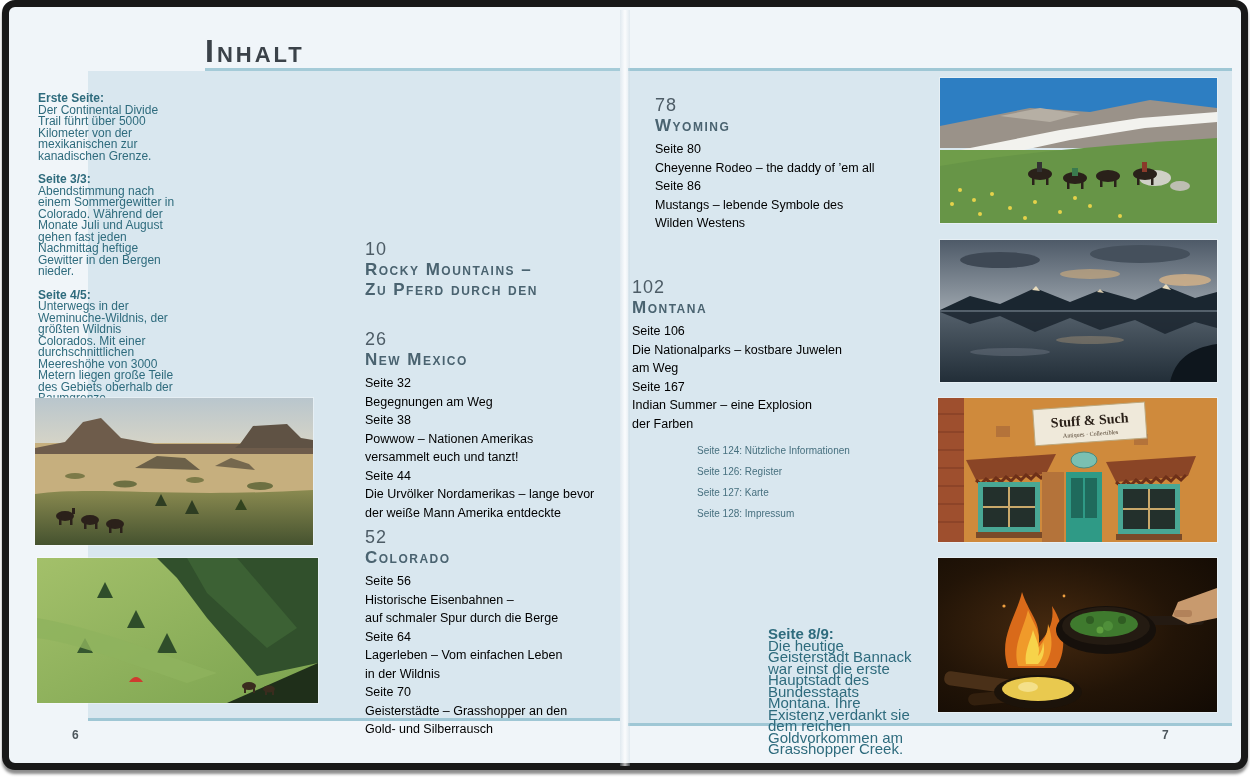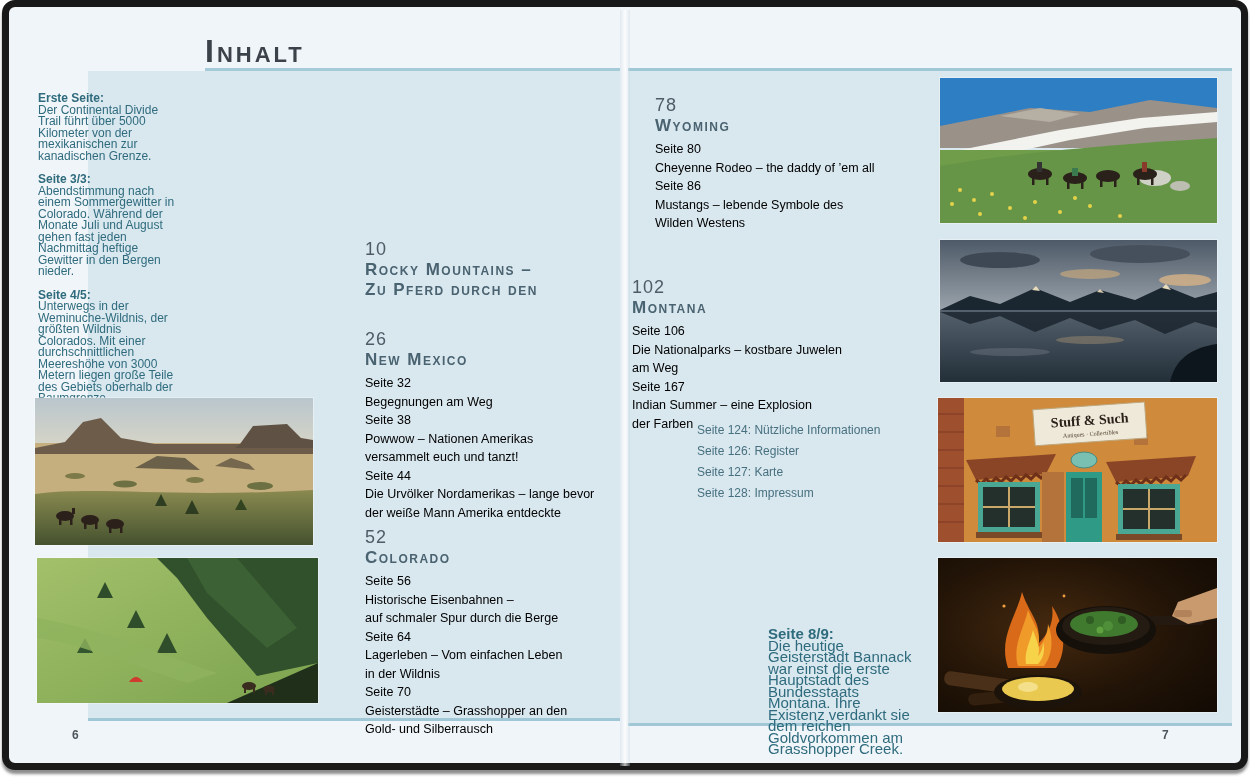--- a/index.html
+++ b/index.html
@@ -19,21 +19,21 @@
   .margin-col{position:absolute;left:38px;top:84px;width:138px;color:#2e6b7d;
               font-size:12px;line-height:11.5px;margin-top:9px;}
   .margin-block{margin-bottom:12px;}
   .margin-head{font-weight:bold;}
   .chapter{position:absolute;display:flex;flex-direction:column;}
   .ch-num{width:42px;font-size:18px;color:#4d5c66;letter-spacing:1px;flex:none;padding-top:1px;}
   .ch-body{flex:1;}
   .ch-title{font-variant:small-caps;font-weight:bold;font-size:17px;line-height:20px;
             letter-spacing:1.5px;color:#4a6370;}
   .ch-entries{margin-top:4px;font-size:12.5px;line-height:18.5px;color:#000000;}
-  .appendix{position:absolute;left:697px;top:420px;font-size:12px;line-height:21px;color:#47707f;}
+  .appendix{position:absolute;left:697px;top:440px;font-size:10px;line-height:21px;color:#47707f;}
   .caption-right{position:absolute;left:768px;top:628px;width:150px;color:#2e6b7d;
                  font-size:15px;line-height:11.5px;}
   .pagenum{position:absolute;top:728px;font-size:12px;font-weight:bold;color:#4c565c;}
   .pagenum-left{left:72px;}
   .pagenum-right{left:1162px;}
   .photo{position:absolute;line-height:0;box-shadow:0 0 0 1px rgba(255,255,255,.35);}
   .photo svg{display:block;}
 </style>
 </head>
 <body>

